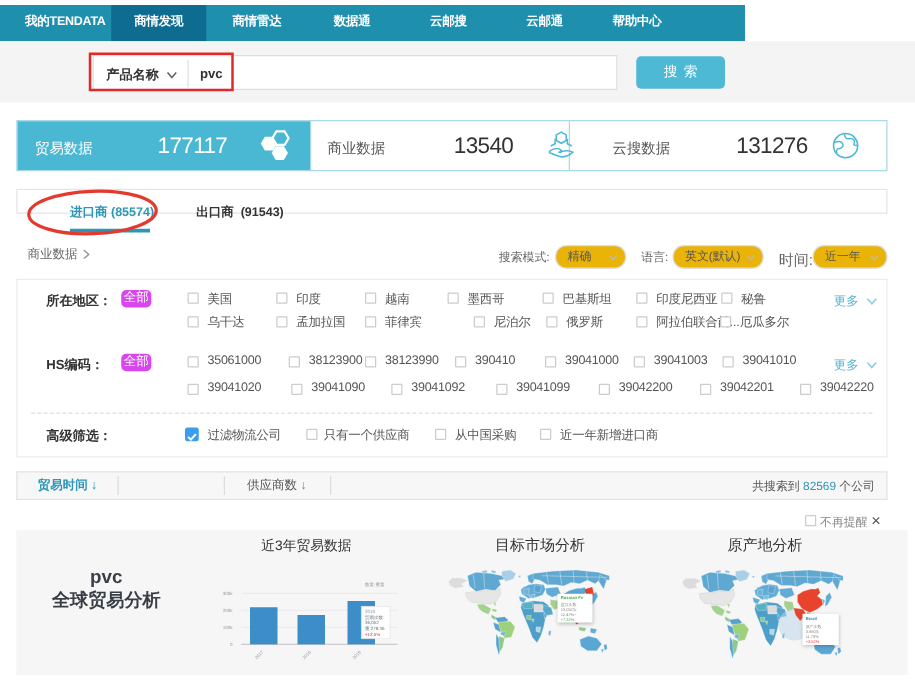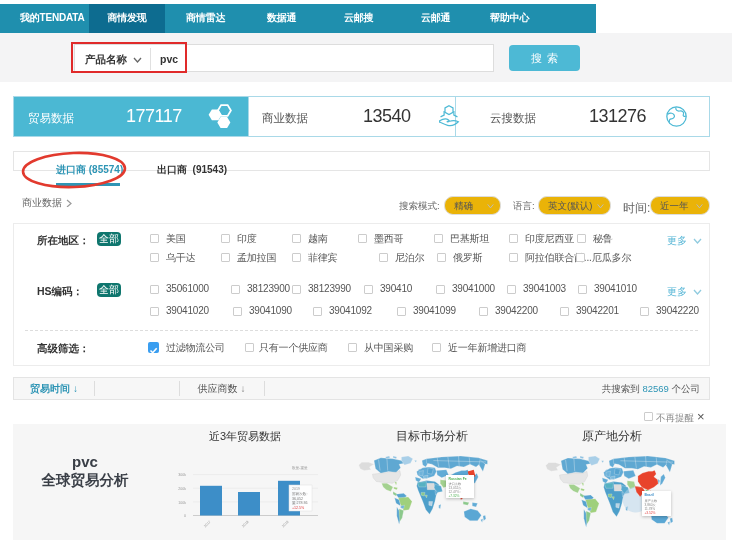--- a/index.html
+++ b/index.html
@@ -24,21 +24,21 @@
 .clabel{position:absolute;top:14px;font-size:11.5px;}
 .cnum{position:absolute;top:9px;font-size:18px;letter-spacing:-0.5px;}
 
 .tabbox{position:absolute;left:13px;top:151px;width:697px;height:20px;background:#fff;border:1px solid #e5e5e5;}
 
 .dd{position:absolute;height:19px;border:1px solid #ddd;border-radius:9px;background:#eab308;font-size:9.5px;color:#555;line-height:17px;padding-left:9px;}
 .dd .chev{position:absolute;right:6px;top:6px;width:7px;height:7px;}
 
 .fpanel{position:absolute;left:13px;top:223px;width:697px;height:143px;background:#fff;border:1px solid #ececec;}
 .flabel{position:absolute;font-size:10.5px;font-weight:bold;color:#333;}
-.allbtn{position:absolute;width:24px;height:14px;background:#0f766e;border-radius:4px;color:#fff;font-size:10px;text-align:center;line-height:14px;}
+.allbtn{position:absolute;width:24px;height:14px;background:#d946ef;border-radius:4px;color:#fff;font-size:10px;text-align:center;line-height:14px;}
 .cb{position:absolute;width:9px;height:9px;border:1px solid #ccc;border-radius:1px;background:#fff;}
 .cbc{position:absolute;width:11px;height:11px;border-radius:2px;background:#3a9ef0;}
 .cl{position:absolute;font-size:10px;color:#555;letter-spacing:-0.2px;}
 .more{position:absolute;font-size:10px;color:#56b6d6;}
 
 .sortbar{position:absolute;left:13px;top:377px;width:697px;height:23px;background:#f7f7f7;border:1px solid #e4e4e4;}
 .sortbar .it{position:absolute;top:0;height:21px;line-height:21px;font-size:10px;color:#555;text-align:center;}
 .sortbar .sep{position:absolute;top:3px;width:1px;height:15px;background:#ddd;}
 
 .card{position:absolute;left:13px;top:424px;width:713px;height:116px;background:#f6f6f6;}

